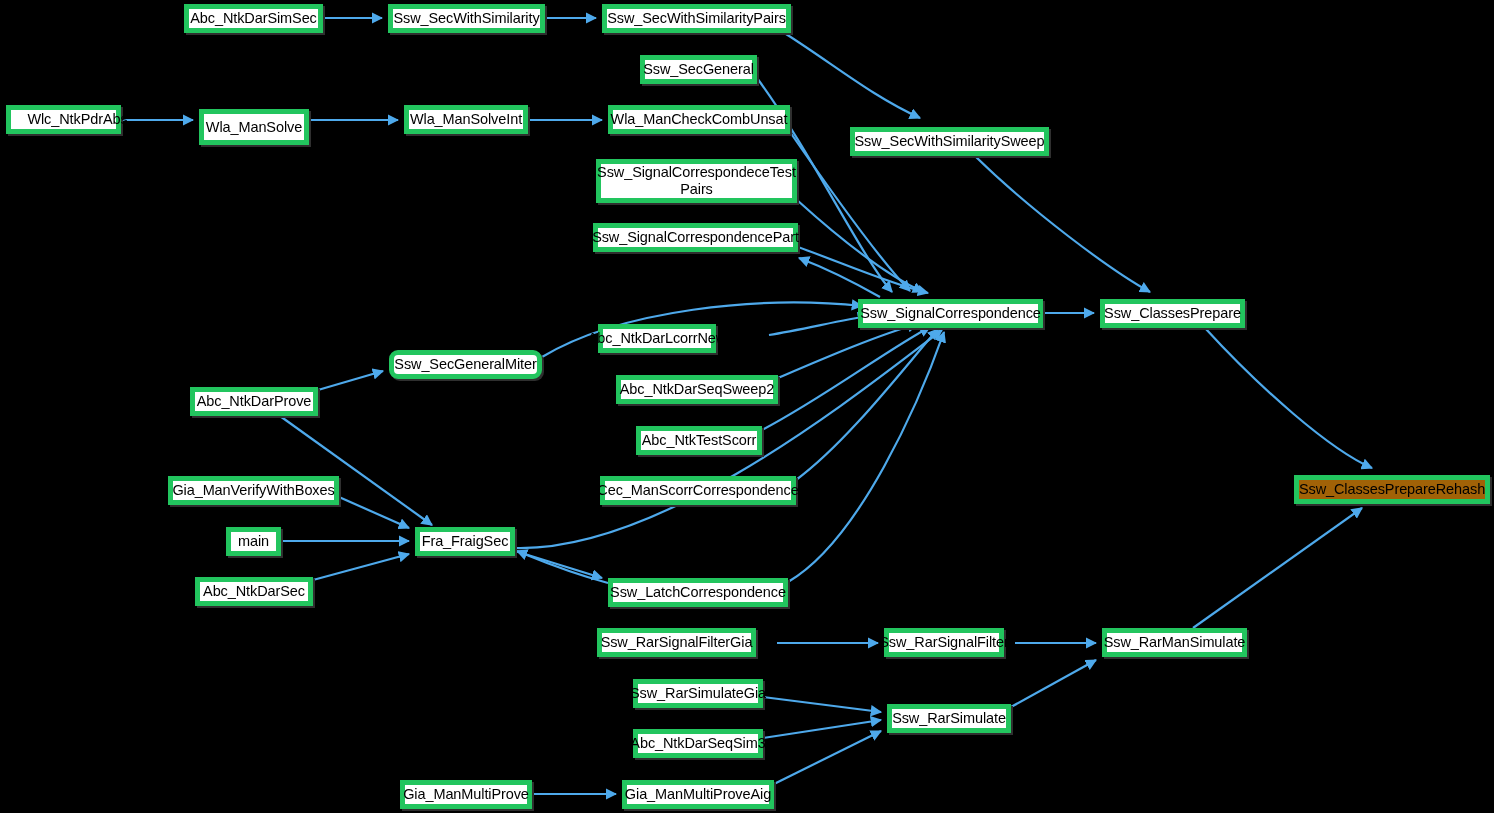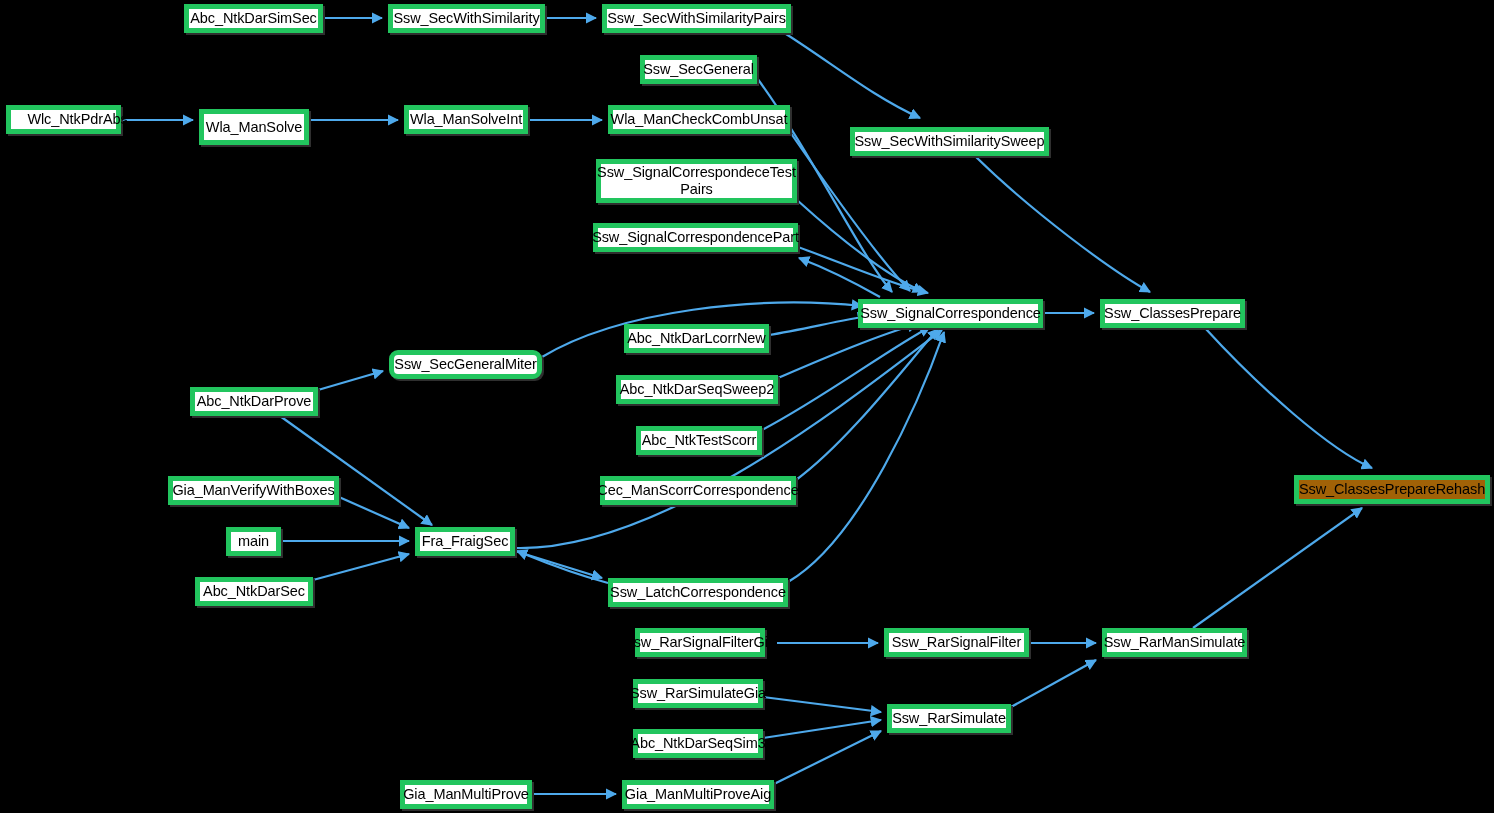--- a/index.html
+++ b/index.html
@@ -103,33 +103,33 @@
       <div class="node" style="left: 6px; top: 105px; width: 115px; height: 29px; padding-left: 28px;">Wlc_NtkPdrAbs</div>
       <div class="node" style="left: 199px; top: 109px; width: 110px; height: 36px;">Wla_ManSolve</div>
       <div class="node" style="left: 404px; top: 105px; width: 124px; height: 29px;">Wla_ManSolveInt</div>
       <div class="node" style="left: 608px; top: 105px; width: 182px; height: 29px;">Wla_ManCheckCombUnsat</div>
       <div class="node" style="left: 596px; top: 159px; width: 201px; height: 44px;">Ssw_SignalCorrespondeceTest
 Pairs</div>
       <div class="node" style="left: 593px; top: 223px; width: 205px; height: 29px;">Ssw_SignalCorrespondencePart</div>
       <div class="node" style="left: 858px; top: 299px; width: 185px; height: 29px;">Ssw_SignalCorrespondence</div>
       <div class="node" style="left: 1100px; top: 299px; width: 145px; height: 29px;">Ssw_ClassesPrepare</div>
       <div class="node highlight" style="left: 1294px; top: 475px; width: 196px; height: 29px; background: #a16207;">Ssw_ClassesPrepareRehash</div>
-      <div class="node" style="left: 624px; top: 324px; width: 145px; height: 29px;">Abc_NtkDarLcorrNew</div>
+      <div class="node" style="left: 598px; top: 324px; width: 118px; height: 29px;">Abc_NtkDarLcorrNew</div>
       <div class="node" style="left: 616px; top: 375px; width: 162px; height: 29px;">Abc_NtkDarSeqSweep2</div>
       <div class="node" style="left: 636px; top: 426px; width: 126px; height: 29px;">Abc_NtkTestScorr</div>
       <div class="node" style="left: 600px; top: 476px; width: 196px; height: 29px;">Cec_ManScorrCorrespondence</div>
       <div class="node" style="left: 389px; top: 350px; width: 153px; height: 29px; border-radius: 9px;">Ssw_SecGeneralMiter</div>
       <div class="node" style="left: 190px; top: 387px; width: 128px; height: 29px;">Abc_NtkDarProve</div>
       <div class="node" style="left: 168px; top: 476px; width: 171px; height: 29px;">Gia_ManVerifyWithBoxes</div>
       <div class="node" style="left: 226px; top: 527px; width: 55px; height: 29px;">main</div>
       <div class="node" style="left: 195px; top: 577px; width: 118px; height: 29px;">Abc_NtkDarSec</div>
       <div class="node" style="left: 415px; top: 527px; width: 100px; height: 29px;">Fra_FraigSec</div>
       <div class="node" style="left: 608px; top: 578px; width: 180px; height: 29px;">Ssw_LatchCorrespondence</div>
-      <div class="node" style="left: 635px; top: 628px; width: 130px; height: 29px;">Ssw_RarSignalFilterGia</div>
-      <div class="node" style="left: 884px; top: 628px; width: 145px; height: 29px;">Ssw_RarSignalFilter</div>
+      <div class="node" style="left: 597px; top: 628px; width: 159px; height: 29px;">Ssw_RarSignalFilterGia</div>
+      <div class="node" style="left: 884px; top: 628px; width: 120px; height: 29px;">Ssw_RarSignalFilter</div>
       <div class="node" style="left: 1102px; top: 628px; width: 145px; height: 29px;">Ssw_RarManSimulate</div>
       <div class="node" style="left: 633px; top: 679px; width: 130px; height: 29px;">Ssw_RarSimulateGia</div>
       <div class="node" style="left: 887px; top: 704px; width: 124px; height: 29px;">Ssw_RarSimulate</div>
       <div class="node" style="left: 633px; top: 729px; width: 130px; height: 29px;">Abc_NtkDarSeqSim3</div>
       <div class="node" style="left: 400px; top: 780px; width: 132px; height: 29px;">Gia_ManMultiProve</div>
       <div class="node" style="left: 622px; top: 780px; width: 152px; height: 29px;">Gia_ManMultiProveAig</div>
     </div>
 </div>
 
 </body></html>

